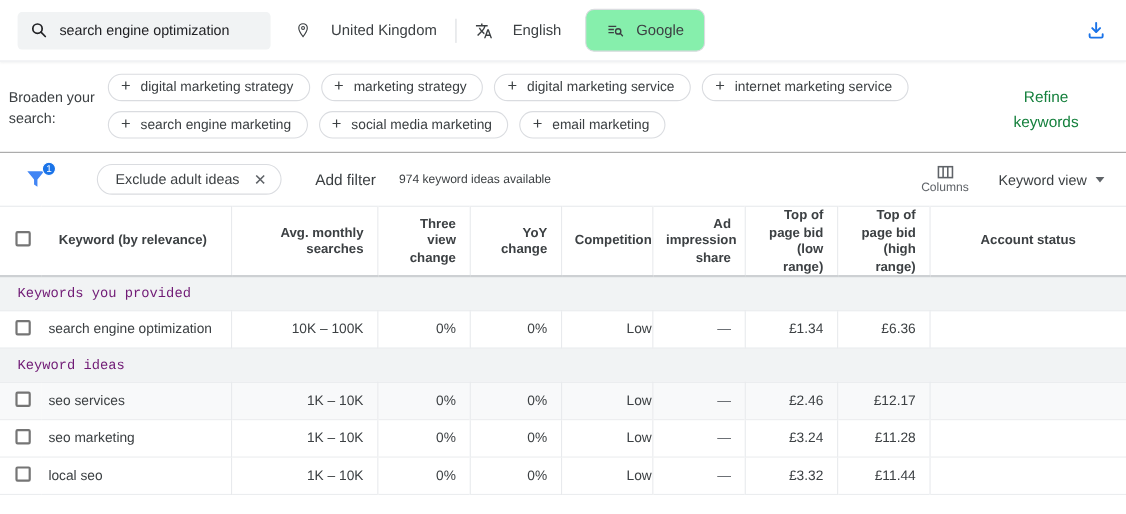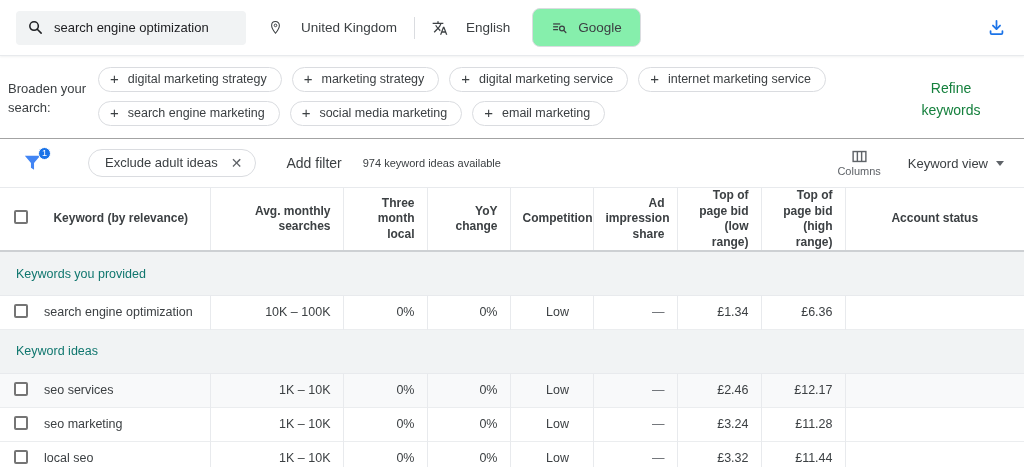--- a/index.html
+++ b/index.html
@@ -62,30 +62,30 @@
 
   
   table { width:1024px; border-collapse:collapse; table-layout:fixed;
     font-size:12.5px; color:#3c4043; }
   thead tr { border-top:1px solid #e8eaed; }
   th { height:40px; font-size:12px; font-weight:bold; color:#3c4043;
     vertical-align:middle; padding:0 12px; line-height:1.3;
     border-bottom:2px solid #cdd0d3; }
   th.al { text-align:center; } th.ar { text-align:right; }
   th:nth-child(n+3), td.vb { border-left:1px solid #e8eaed; }
-  tr.section-row td { height:44px; background:#f1f3f4; padding-left:16px;
-    font-size:12.5px; color:#0f766e; border-bottom:1px solid #e8eaed;
-    vertical-align:middle; }
+  tr.section-row td { height:31px; background:#f1f3f4; padding-left:16px;
+    font-size:12.5px; color:#701a75; border-bottom:1px solid #e8eaed;
+    vertical-align:middle;font-family:Liberation Mono, monospace; }
   tr.data-row { border-bottom:1px solid #ebedef; }
   tr.data-row.shaded { background:#f8f9fa; }
   tr.data-row td { height:34px; vertical-align:middle; }
   td.cb-cell { padding-left:14px; }
   td.kw { padding-left:6px; }
   td.num { text-align:right; padding-right:12px; }
-  td.txt { text-align:center; padding-left:12px; }
+  td.txt { text-align:right; padding-left:12px; }
   td.dash { color:#5f6368; }
   .cb { display:inline-block; width:14px; height:14px; border:2px solid #757575;
     border-radius:2px; background:#fff; cursor:pointer; }
 </style>
 </head>
 <body>
 
 <div class="topbar">
   <div class="search-box">
     <span style="display:flex;">
@@ -225,21 +225,21 @@
     <col style="width:84px">
       <col style="width:84px">
       <col style="width:84px">
     <col style="width:179px">
   </colgroup>
   <thead>
     <tr>
       <th class="al" style="padding-left:14px;"><span class="cb"></span></th>
       <th class="al" style="padding-left:6px;">Keyword (by relevance)</th>
       <th class="ar">Avg. monthly searches</th>
-      <th class="ar">Three month local</th>
+      <th class="ar">Three view change</th>
       <th class="ar">YoY change</th>
       <th class="al">Competition</th>
       <th class="ar">Ad impression share</th>
       <th class="ar">Top of page bid (low range)</th>
       <th class="ar">Top of page bid (high range)</th>
       <th class="al">Account status</th>
     </tr>
   </thead>
   <tbody>
       <tr class="section-row">

